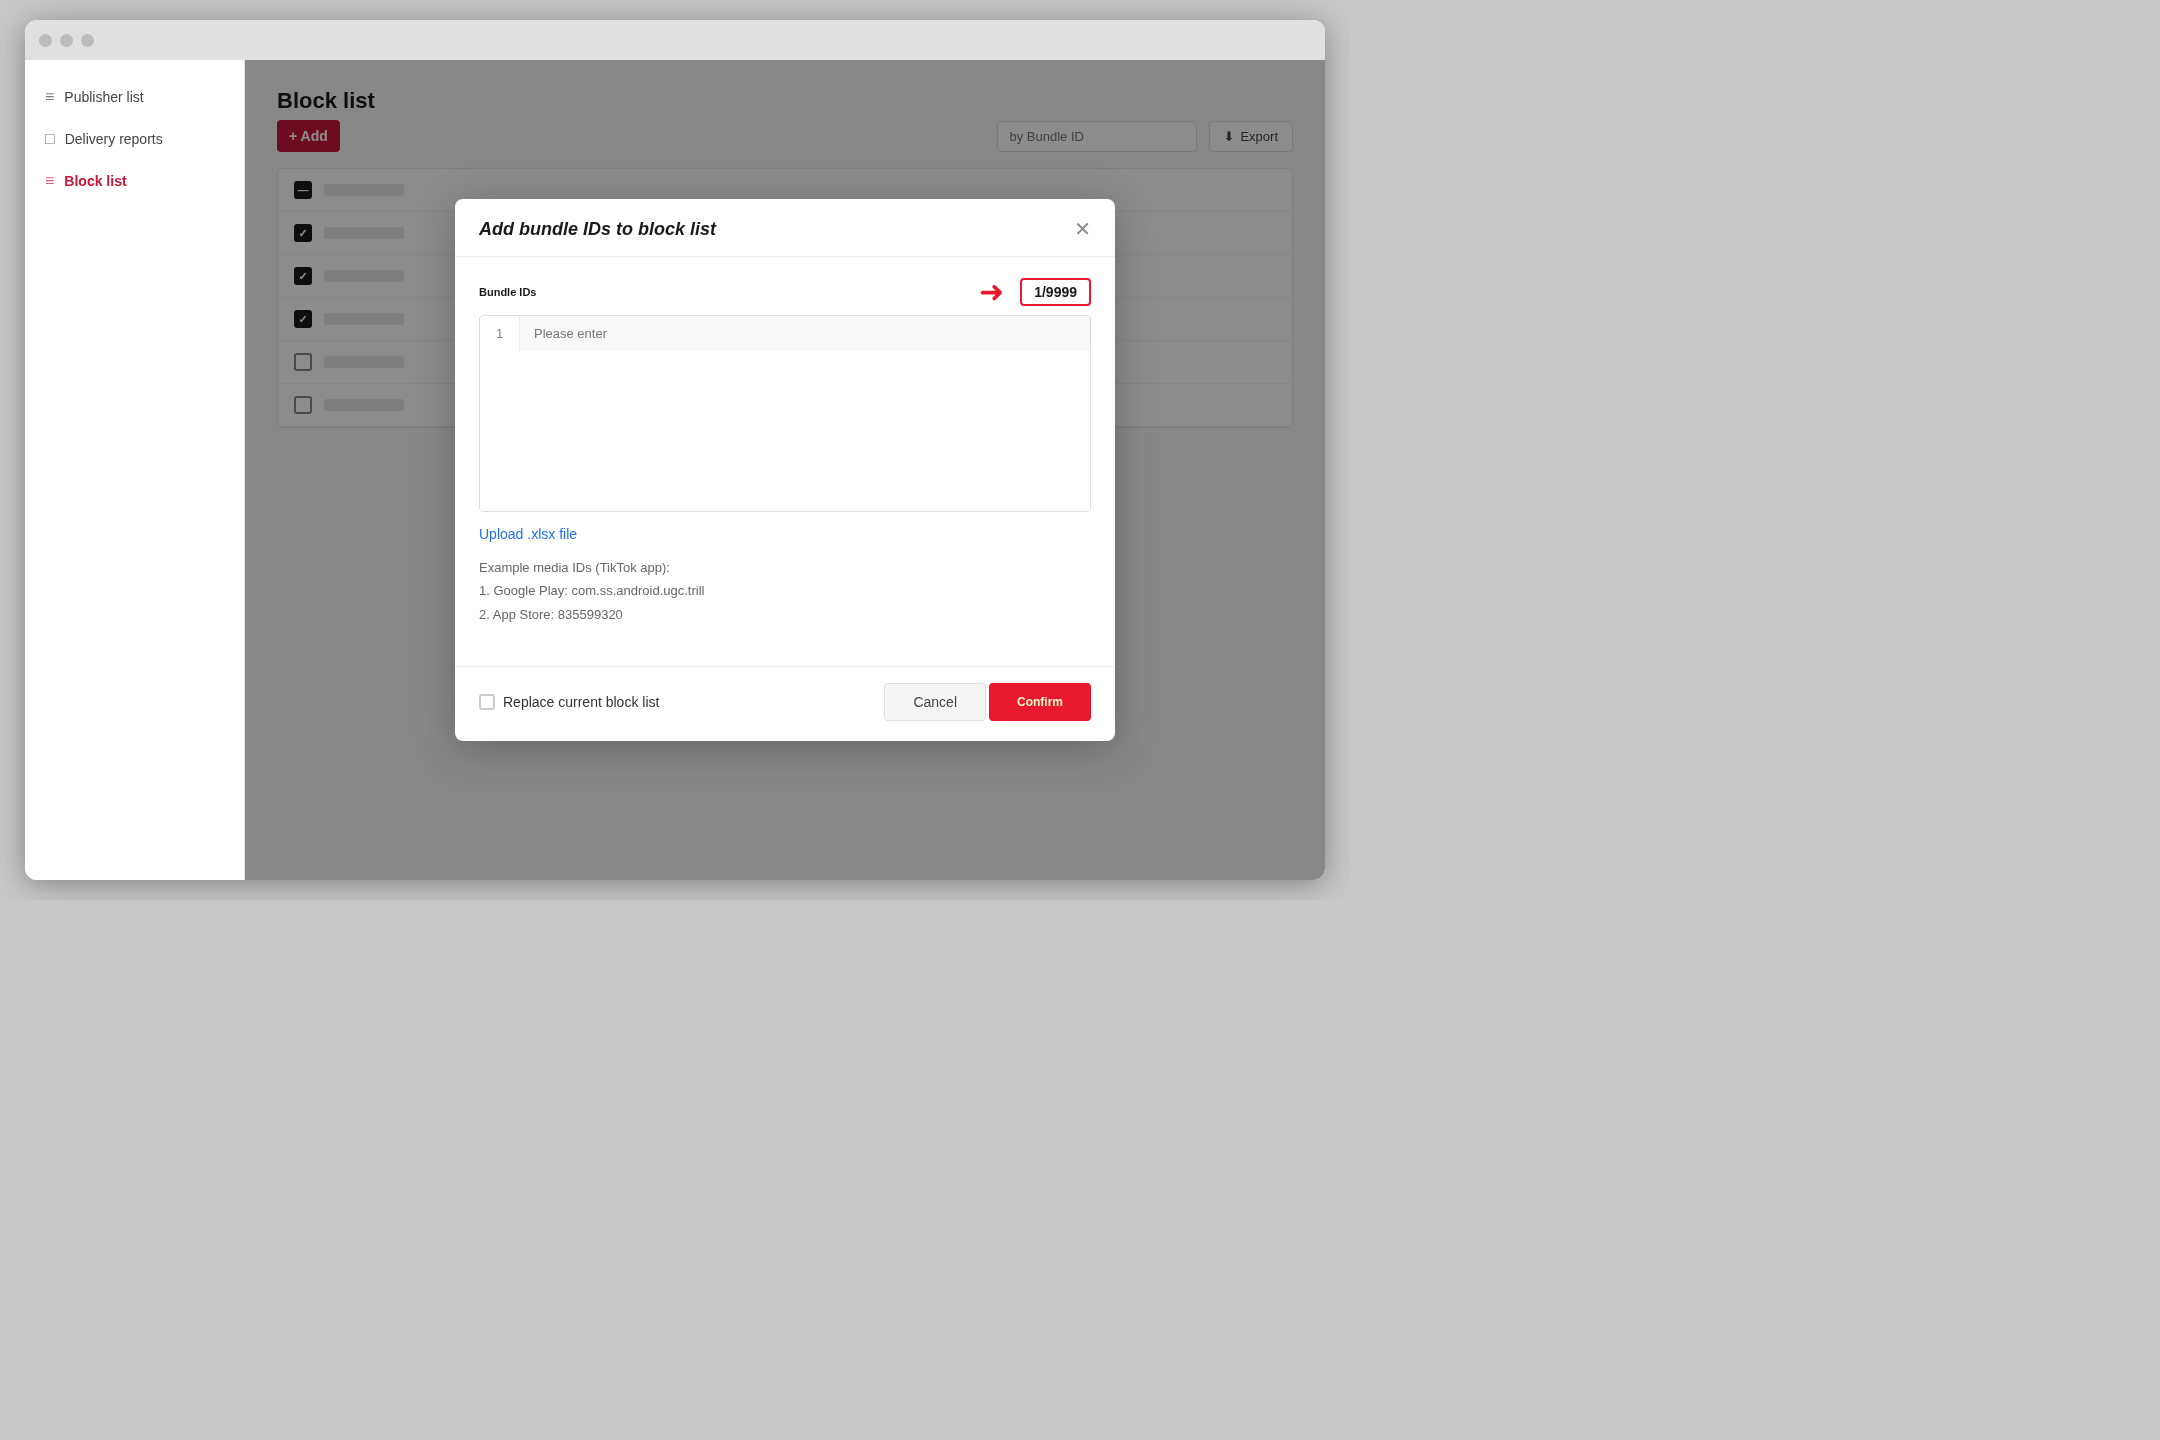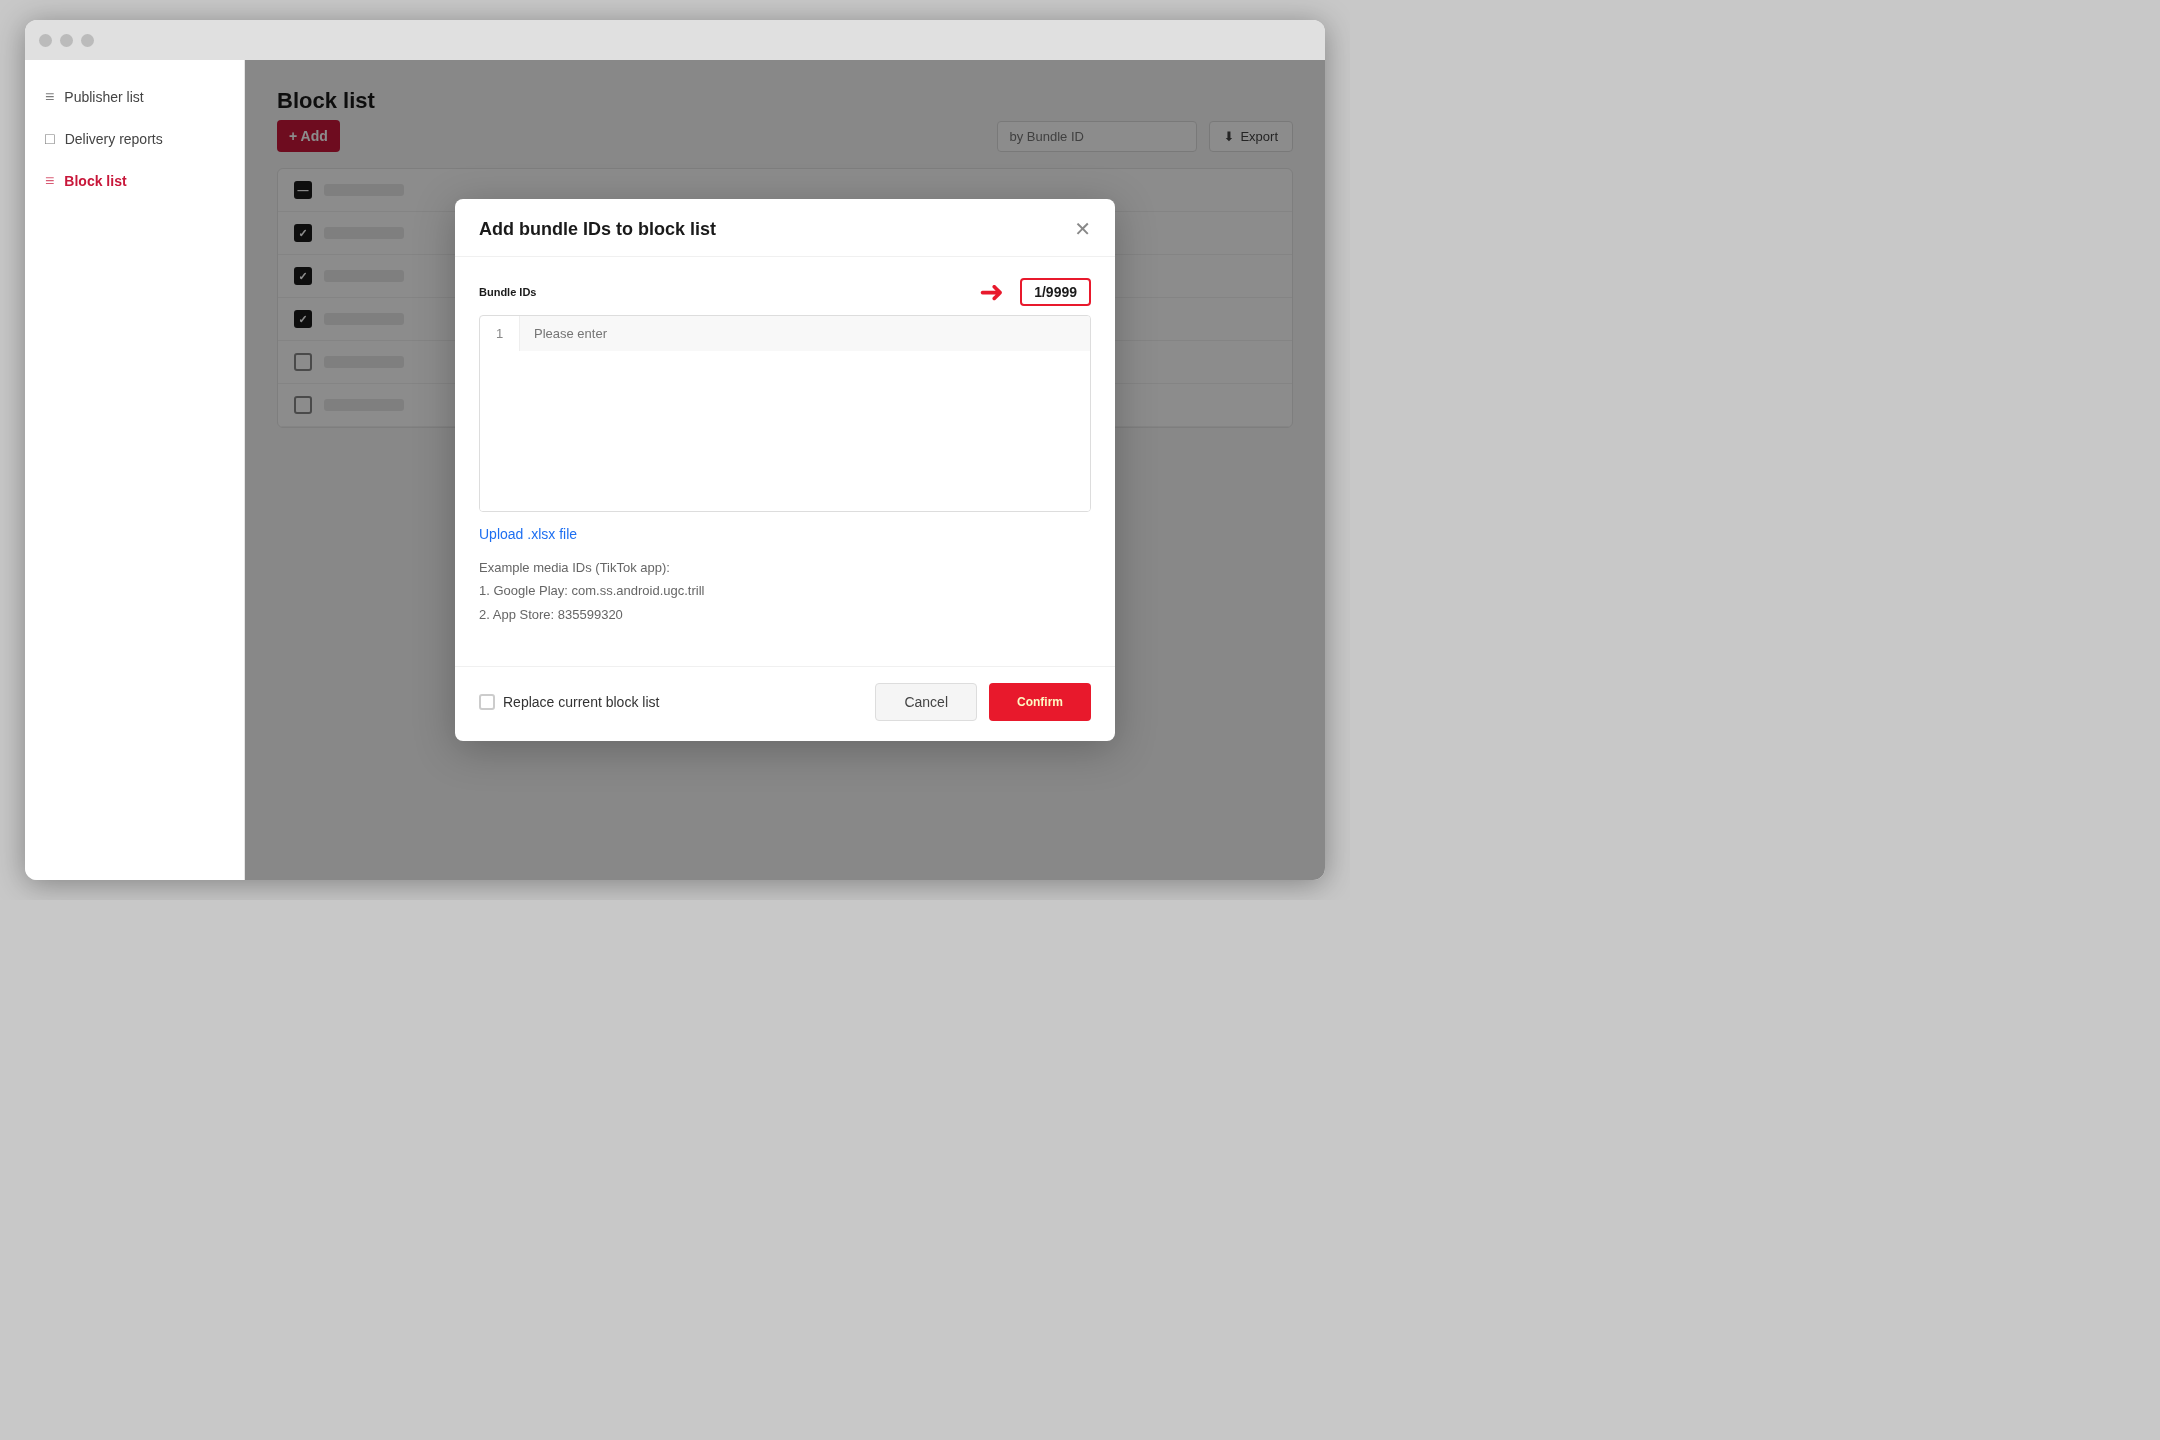--- a/index.html
+++ b/index.html
@@ -245,20 +245,21 @@
       display: flex;
       align-items: center;
       justify-content: space-between;
       padding: 20px 24px 16px;
       border-bottom: 1px solid #f0f0f0;
     }
     .modal-title {
       font-size: 18px;
       font-weight: 700;
       color: #1a1a1a;
+      font-style: italic;
     }
     .modal-close {
       font-size: 20px;
       color: #888;
       cursor: pointer;
       line-height: 1;
     }
     .modal-body {
       padding: 20px 24px;
     }
@@ -355,21 +356,21 @@
       border: 2px solid #ccc;
       border-radius: 3px;
     }
     .replace-label {
       font-size: 14px;
       color: #333;
     }
     .footer-btns {
       margin-left: auto;
       display: flex;
-      gap: 12px;
+      gap: 3px;
     }
     .btn-cancel {
       background: #f5f5f5;
       border: 1px solid #ddd;
       border-radius: 4px;
       padding: 10px 28px;
       font-size: 14px;
       font-weight: 500;
       cursor: pointer;
       color: #444;

